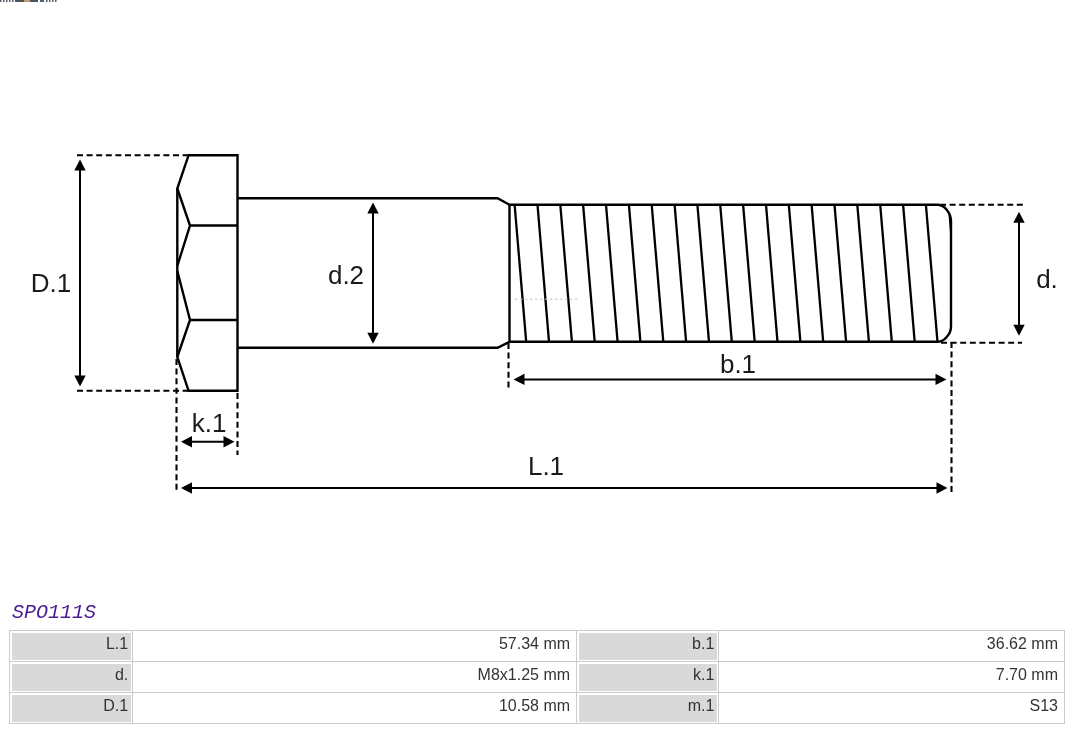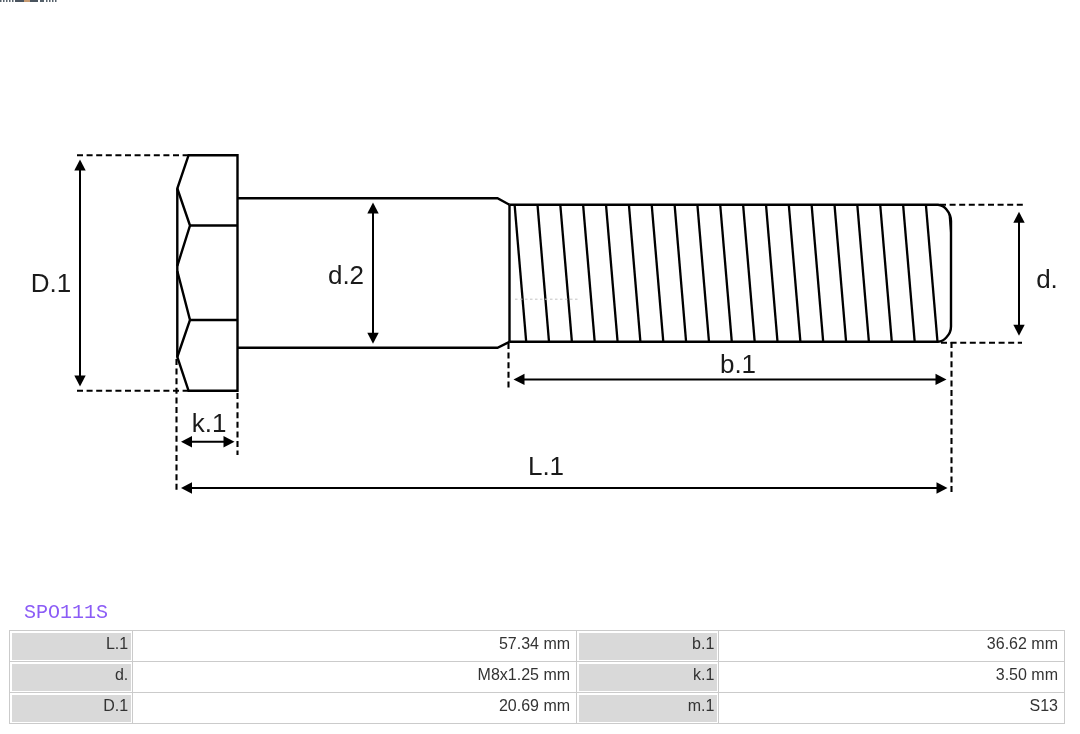--- a/index.html
+++ b/index.html
@@ -1,18 +1,18 @@
 <!DOCTYPE html>
 <html><head>
 <meta charset="utf-8">
 <style>
   html,body{margin:0;padding:0;background:#fff;width:1080px;height:734px;overflow:hidden;}
   body{font-family:"Liberation Sans",sans-serif;position:relative;transform:translateZ(0);will-change:transform;}
   .dim{font-family:"Liberation Sans",sans-serif;font-size:26px;fill:#1a1a1a;}
-  #sku{position:absolute;left:24px;top:601px;transform:translateZ(0);will-change:transform;font-family:"Liberation Mono",monospace;font-size:20px;color:#8b5cf6;letter-spacing:0px;}
+  #sku{position:absolute;left:12px;top:601px;transform:translateZ(0);will-change:transform;font-family:"Liberation Mono",monospace;font-size:20px;color:#4c1d95;letter-spacing:0px;font-style:italic;}
   #tbl{position:absolute;left:9px;top:630px;width:1056px;table-layout:fixed;border:1px solid #cbcbcb;border-collapse:collapse;font-size:16px;color:#333;}
   #tbl td{border:1px solid #cbcbcb;height:31px;text-align:right;vertical-align:top;padding:4px 6px 0 0;line-height:18px;box-sizing:border-box;}
   #tbl td.g{background:#d9d9d9;background-clip:content-box;padding:2px;}
   #tbl td.g div{margin-top:2px;padding-right:2px;line-height:18px;}
   .c1{width:123px}.c2{width:443px}.c3{width:142px}.c4{width:345px}
 </style>
 </head>
 <body>
 
 <div style="position:absolute;left:0;top:0;width:58px;height:2px;">
@@ -164,27 +164,27 @@
   </tr>
 
   <tr>
     <td class="g c1">
           <div>d.</div>
         </td>
     <td class="c2">M8x1.25 mm</td>
     <td class="g c3">
           <div>k.1</div>
         </td>
-    <td class="c4">3.50 mm</td>
+    <td class="c4">7.70 mm</td>
   </tr>
 
   <tr>
     <td class="g c1">
           <div>D.1</div>
         </td>
-    <td class="c2">20.69 mm</td>
+    <td class="c2">10.58 mm</td>
     <td class="g c3">
           <div>m.1</div>
         </td>
     <td class="c4">S13</td>
   </tr>
 </tbody>
   </table>
 
 </body></html>

